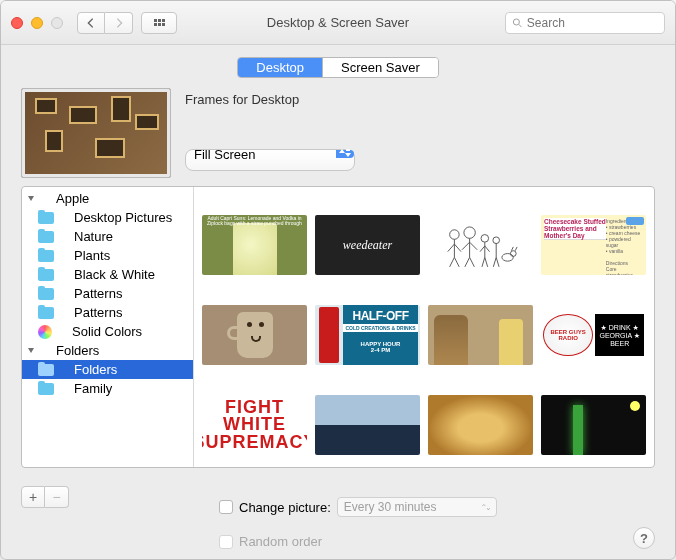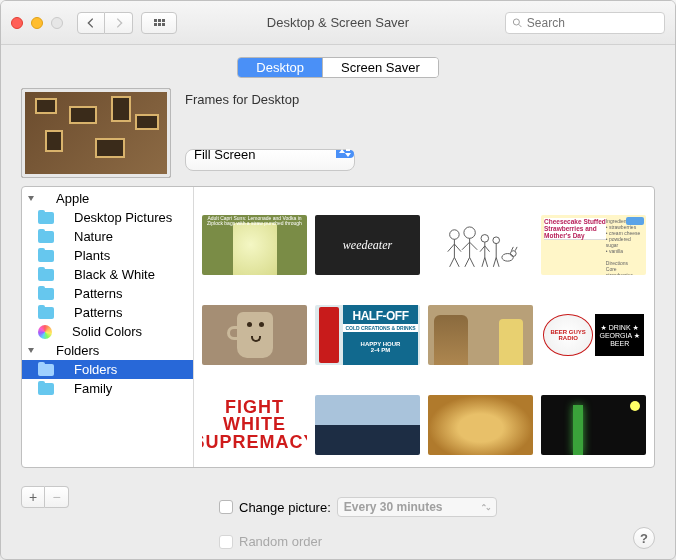--- a/index.html
+++ b/index.html
@@ -210,21 +210,21 @@
   }
   .ar-btn:first-child { border-radius:4px 0 0 4px; }
   .ar-btn:last-child { border-radius:0 4px 4px 0; border-left:none; color:#bbb; }
 
   .change-group { margin-left: 140px; display:flex; flex-direction:column; gap:6px; }
   .check-row { display:flex; align-items:center; gap:6px; font-size:13px;margin-top:11px; }
   .checkbox { width:14px; height:14px; border:1px solid #b8b8b8; border-radius:3px; background:#fff; display:inline-block; }
   .interval-select {
     width:160px; height:20px; border:1px solid #d0d0d0; border-radius:4px;
     background:#f7f7f7; color:#a0a0a0; font-size:12px;
-    display:flex; align-items:center; justify-content:space-between; padding:0 6px;font-weight:bold;
+    display:flex; align-items:center; justify-content:space-between; padding:0 6px;
   }
   .interval-select::after { content:"⌃⌄"; font-size:8px; letter-spacing:-2px; color:#b0b0b0; }
   .disabled { color:#a8a8a8; }
 
   .help-btn {
     margin-left:auto; align-self:flex-end;
     width:22px; height:22px; border-radius:50%;
     border:1px solid #c8c8c8; background:linear-gradient(#ffffff,#f2f2f2);
     color:#6a6a6a; font-size:13px; font-weight:bold;
     display:flex; align-items:center; justify-content:center;

